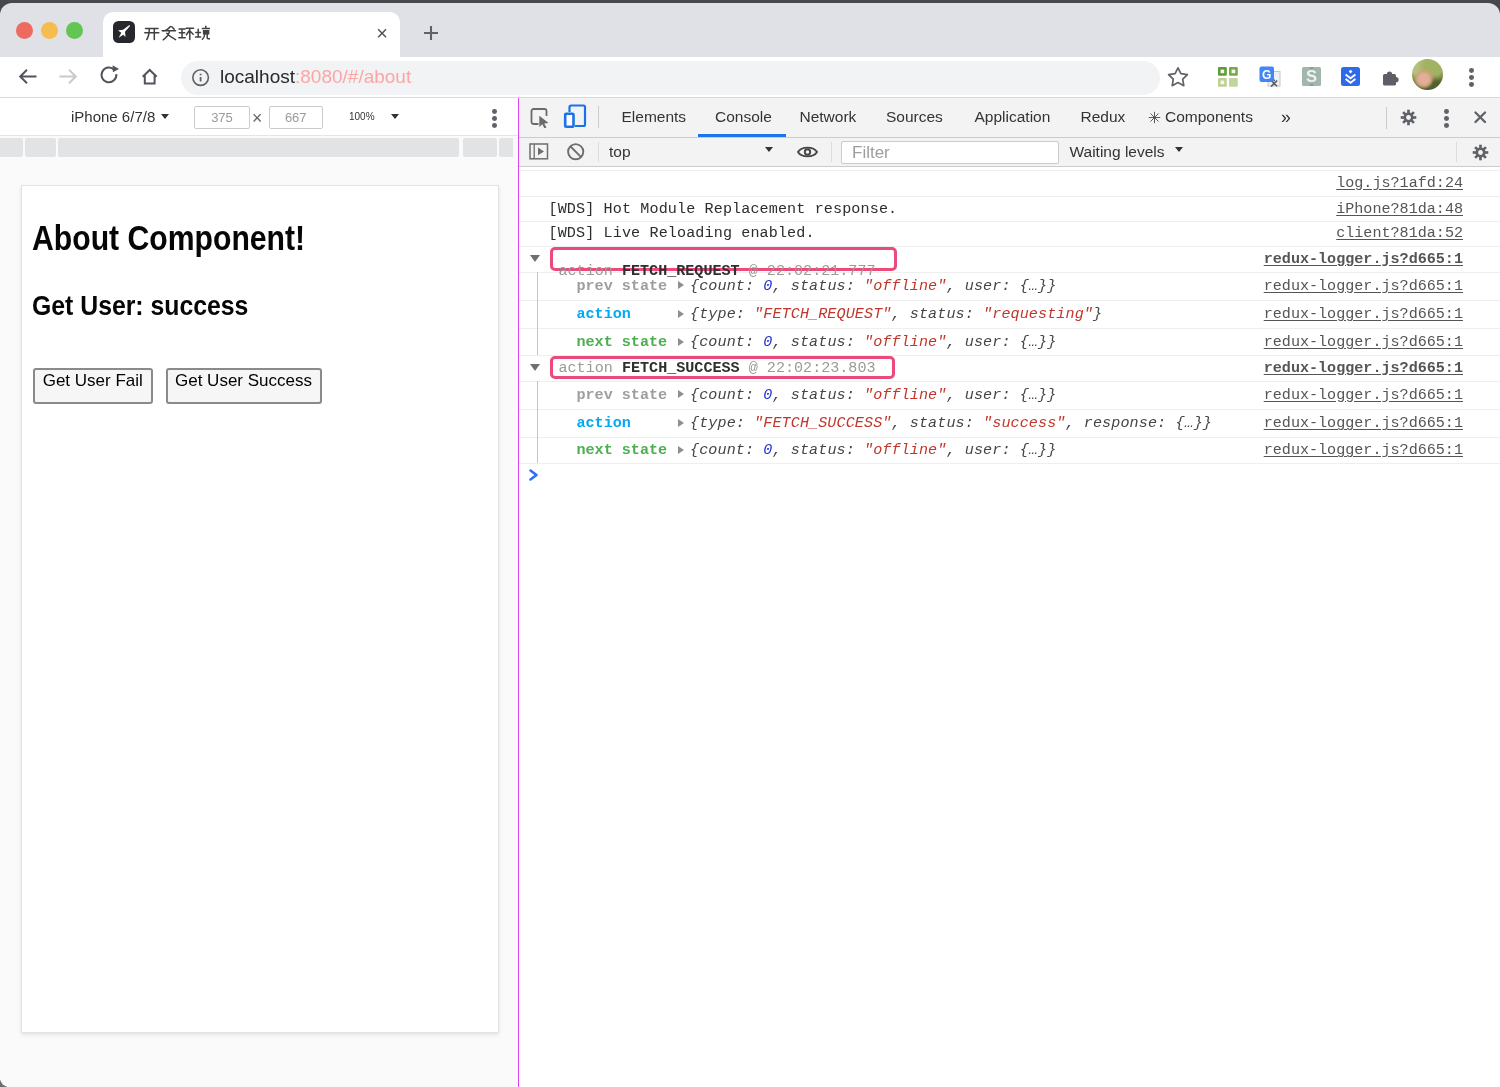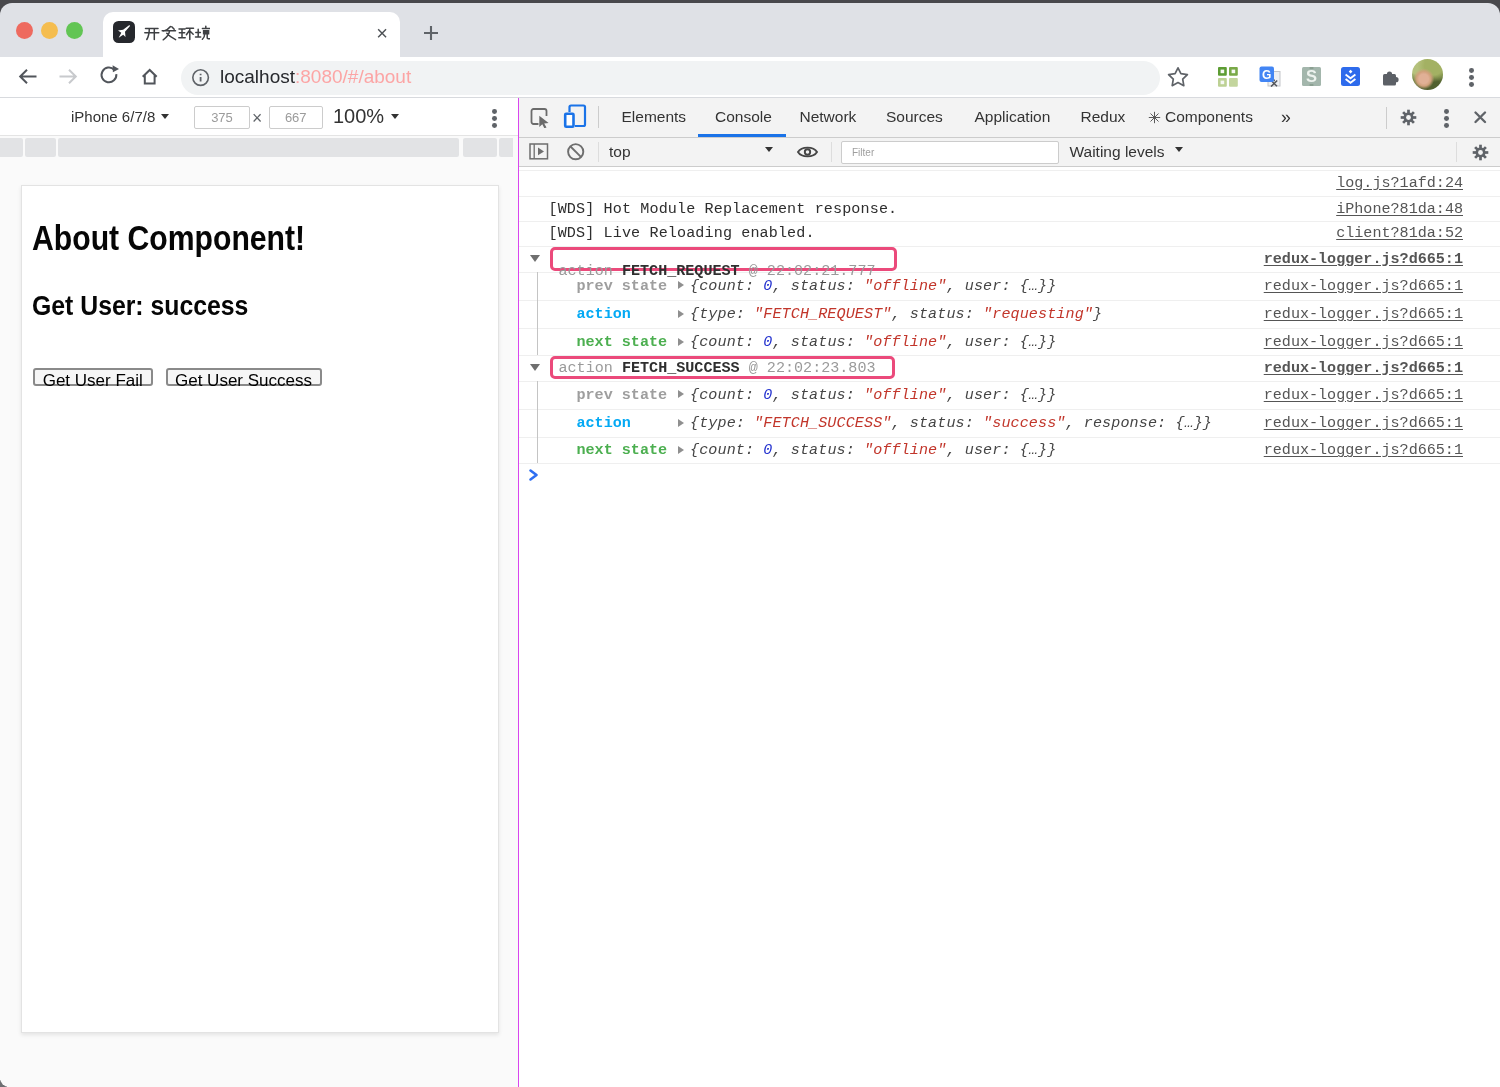--- a/index.html
+++ b/index.html
@@ -11,21 +11,21 @@
   .light{width:17px;height:17px;border-radius:50%;top:21.5px}
   #tab{left:103px;top:12px;width:297px;height:45px;background:#fff;border-radius:10px 10px 0 0}
   #toolbar{left:0;top:57px;width:1500px;height:40px;background:#fff;border-bottom:1px solid #d8dade}
   #omni{left:181px;top:60.5px;width:979px;height:34px;background:#f1f3f4;border-radius:17px}
   
   #devbar{left:0;top:98px;width:518px;height:37px;background:#fff;border-bottom:1px solid #e4e4e4}
   .dimbox{top:105.5px;height:21px;border:1px solid #ccc;border-radius:2px;background:#fff;color:#9b9b9b;font-size:13px;text-align:center;line-height:21px}
   .mseg{top:138px;height:18.5px;background:#e2e3e5;border-radius:2px}
   #lcontent{left:0;top:156.5px;width:518px;height:930.5px;background:#fafafa}
   #frame{left:21px;top:28px;width:476px;height:846px;background:#fff;border:1px solid #e3e3e3;box-shadow:0 2px 4px rgba(0,0,0,.09)}
-  .btn{top:182.5px;height:18px;background:#f6f6f6;border:2px solid #8a8a8a;border-radius:3px;font-size:17px;color:#000;text-align:center;line-height:21px;box-sizing:border-box}
+  .btn{top:182.5px;height:36px;background:#f6f6f6;border:2px solid #8a8a8a;border-radius:3px;font-size:17px;color:#000;text-align:center;line-height:21px;box-sizing:border-box}
   
   #dt{left:518px;top:98px;width:982px;height:989px;background:#fff;border-left:1px solid #d946ef}
   #dttabs{left:0;top:0;width:981px;height:38.5px;background:#f3f3f3;border-bottom:1px solid #ccc}
   #dtbar2{left:0;top:39.5px;width:981px;height:28px;background:#f3f3f3;border-bottom:1px solid #ccc}
   .dtab{top:0;height:38.5px;line-height:38.5px;font-size:15.5px;color:#333}
   .sep{width:1px;background:#ccc}
   .caret{width:0;height:0;border-left:4.5px solid transparent;border-right:4.5px solid transparent;border-top:5.5px solid #333}
   
   .crow-line{left:519px;width:981px;height:1px;background:#efefef}
   .ct{font-family:"Liberation Mono",monospace;font-size:15.1px;line-height:18px;letter-spacing:0;white-space:pre;color:#2e2e2e}
@@ -154,21 +154,21 @@
   <div class="abs dots3" style="left:1469.2px;top:68px"></div>
 </div>
 
 <div id="leftpane">
   <div class="abs" id="devbar"></div>
   <div class="abs pre" style="left:71px;top:98px;height:37px;line-height:37px;font-size:15px;color:#333">iPhone 6/7/8</div>
   <span class="abs caret" style="left:161px;top:114px"></span>
   <div class="abs dimbox" style="left:194px;width:54px">375</div>
   <div class="abs" style="left:252px;top:98px;height:37px;line-height:40px;font-size:17.5px;color:#5f6368">×</div>
   <div class="abs dimbox" style="left:269px;width:51.5px">667</div>
-  <div class="abs pre" style="left:333px;top:98px;height:37px;line-height:37px;font-size:20px;color:#333">100%</div>
+  <div class="abs pre" style="left:349px;top:98px;height:37px;line-height:37px;font-size:10px;color:#333">100%</div>
   <span class="abs caret" style="left:391px;top:114px"></span>
   <div class="abs dots3" style="left:492px;top:109px"></div>
 
   <div class="abs" style="left:0;top:135.5px;width:518px;height:21px;background:#fafafa"></div>
   <span class="abs mseg" style="left:0;width:22.5px;border-radius:0 2px 2px 0"></span>
   <span class="abs mseg" style="left:24.5px;width:31px"></span>
   <span class="abs mseg" style="left:58px;width:401px"></span>
   <span class="abs mseg" style="left:463px;width:33.5px"></span>
   <span class="abs mseg" style="left:499px;width:13.5px;border-radius:2px 0 0 2px"></span>
 
@@ -236,21 +236,21 @@
     <div class="abs sep" style="left:78.5px;top:43.5px;height:20.5px;background:#ddd"></div>
     <div class="abs" style="left:90px;top:39.5px;height:28px;line-height:27px;font-size:15.5px;color:#333">top</div>
     <span class="abs caret" style="left:245.5px;top:48.5px"></span>
     <svg class="abs" style="left:277px;top:45px" width="23" height="18">
       <path d="M2 9 C5.5 3.2 17.5 3.2 21 9 C17.5 14.8 5.5 14.8 2 9 Z" fill="none" stroke="#464646" stroke-width="1.9"></path>
       <circle cx="11.5" cy="9" r="2.7" fill="none" stroke="#464646" stroke-width="1.9"></circle>
     </svg>
     <div class="abs sep" style="left:311.8px;top:43.5px;height:20.5px;background:#ddd"></div>
     <div class="abs sep" style="left:937px;top:43.5px;height:20.5px;background:#ddd"></div>
     <div class="abs" style="left:322px;top:42.5px;width:216px;height:21.5px;background:#fff;border:1px solid #ccc;border-radius:2px"></div>
-    <div class="abs" style="left:333px;top:42.5px;height:23px;line-height:23px;font-size:10px;color:#9e9e9e">Filter</div>
+    <div class="abs" style="left:333px;top:42.5px;height:23px;line-height:23px;font-size:17px;color:#9e9e9e">Filter</div>
     <div class="abs" style="left:550.5px;top:39.5px;height:28px;line-height:27px;font-size:15.5px;color:#333">Waiting levels</div>
     <span class="abs caret" style="left:656px;top:48.5px"></span>
     <svg class="abs" style="left:951.5px;top:44.5px" width="19" height="19">
         <use href="#gear"></use>
       </svg>
   </div>
   <div class="abs" id="console" style="left:518px;top:98px;width:982px;height:989px">
     <div class="abs crow-line" style="left:1px;top:71.5px"></div>
     <div class="abs crow-line" style="left:1px;top:97.8px"></div>
     <div class="abs crow-line" style="left:1px;top:122.9px"></div>

